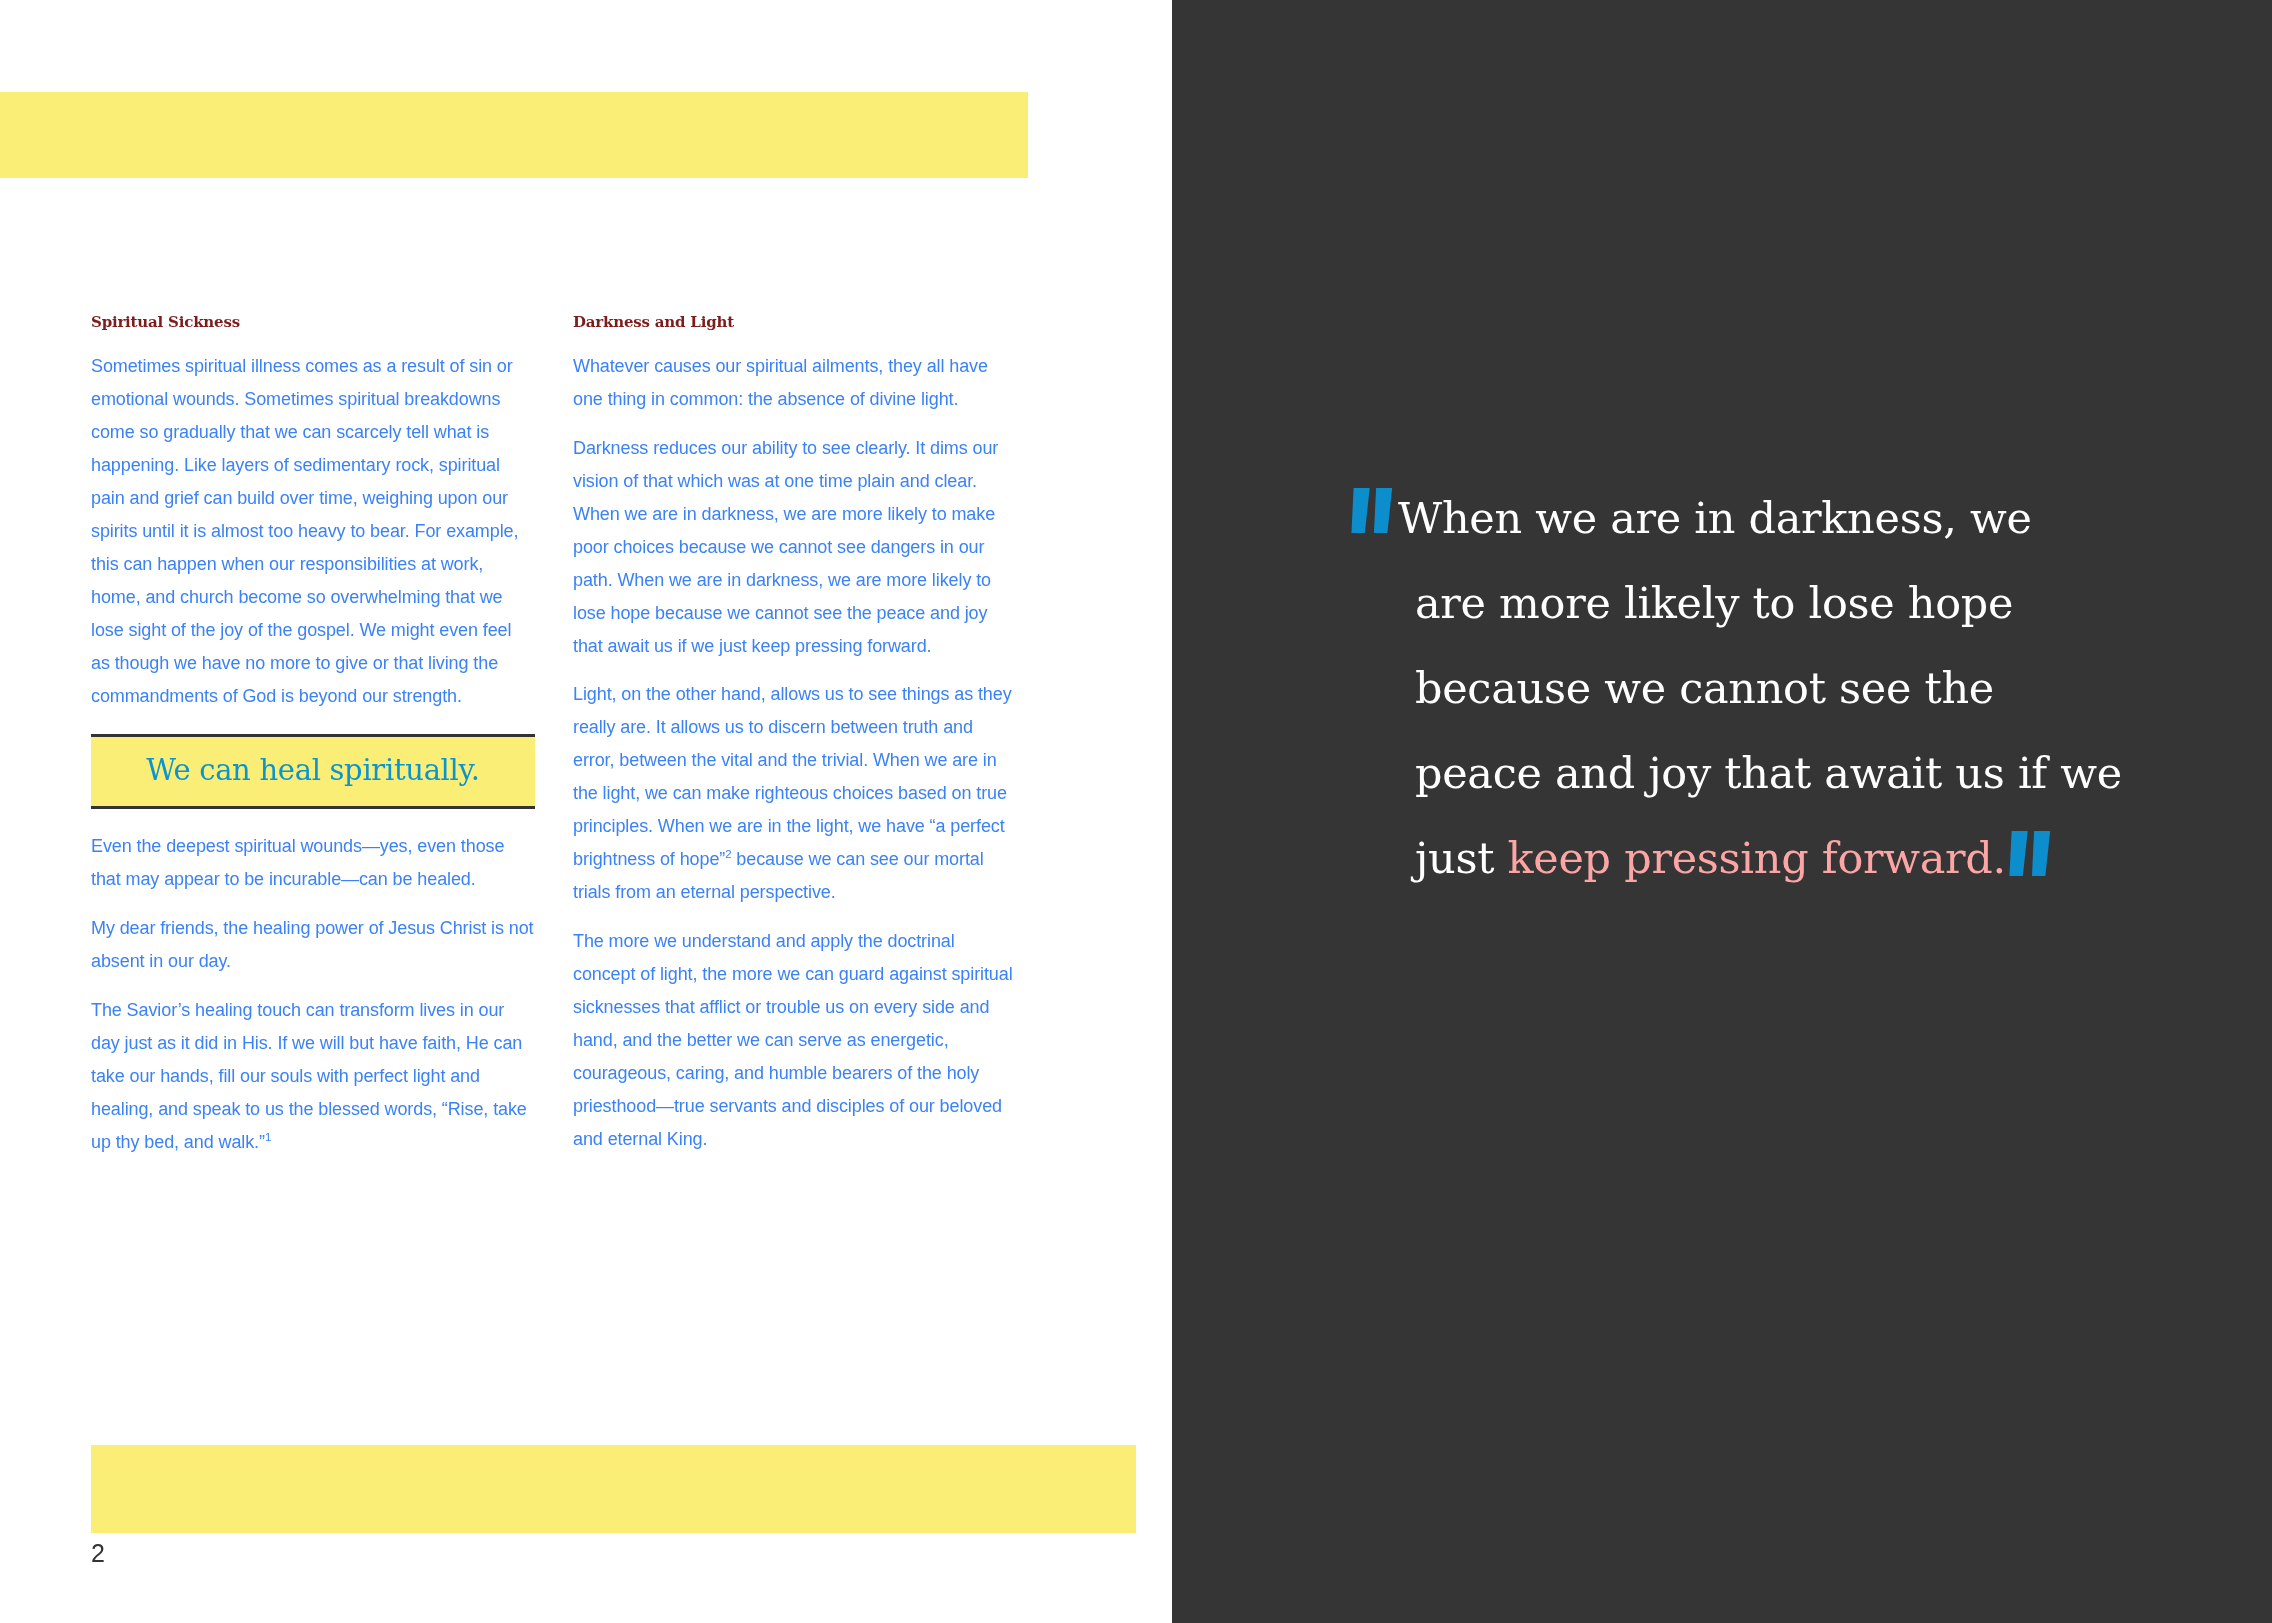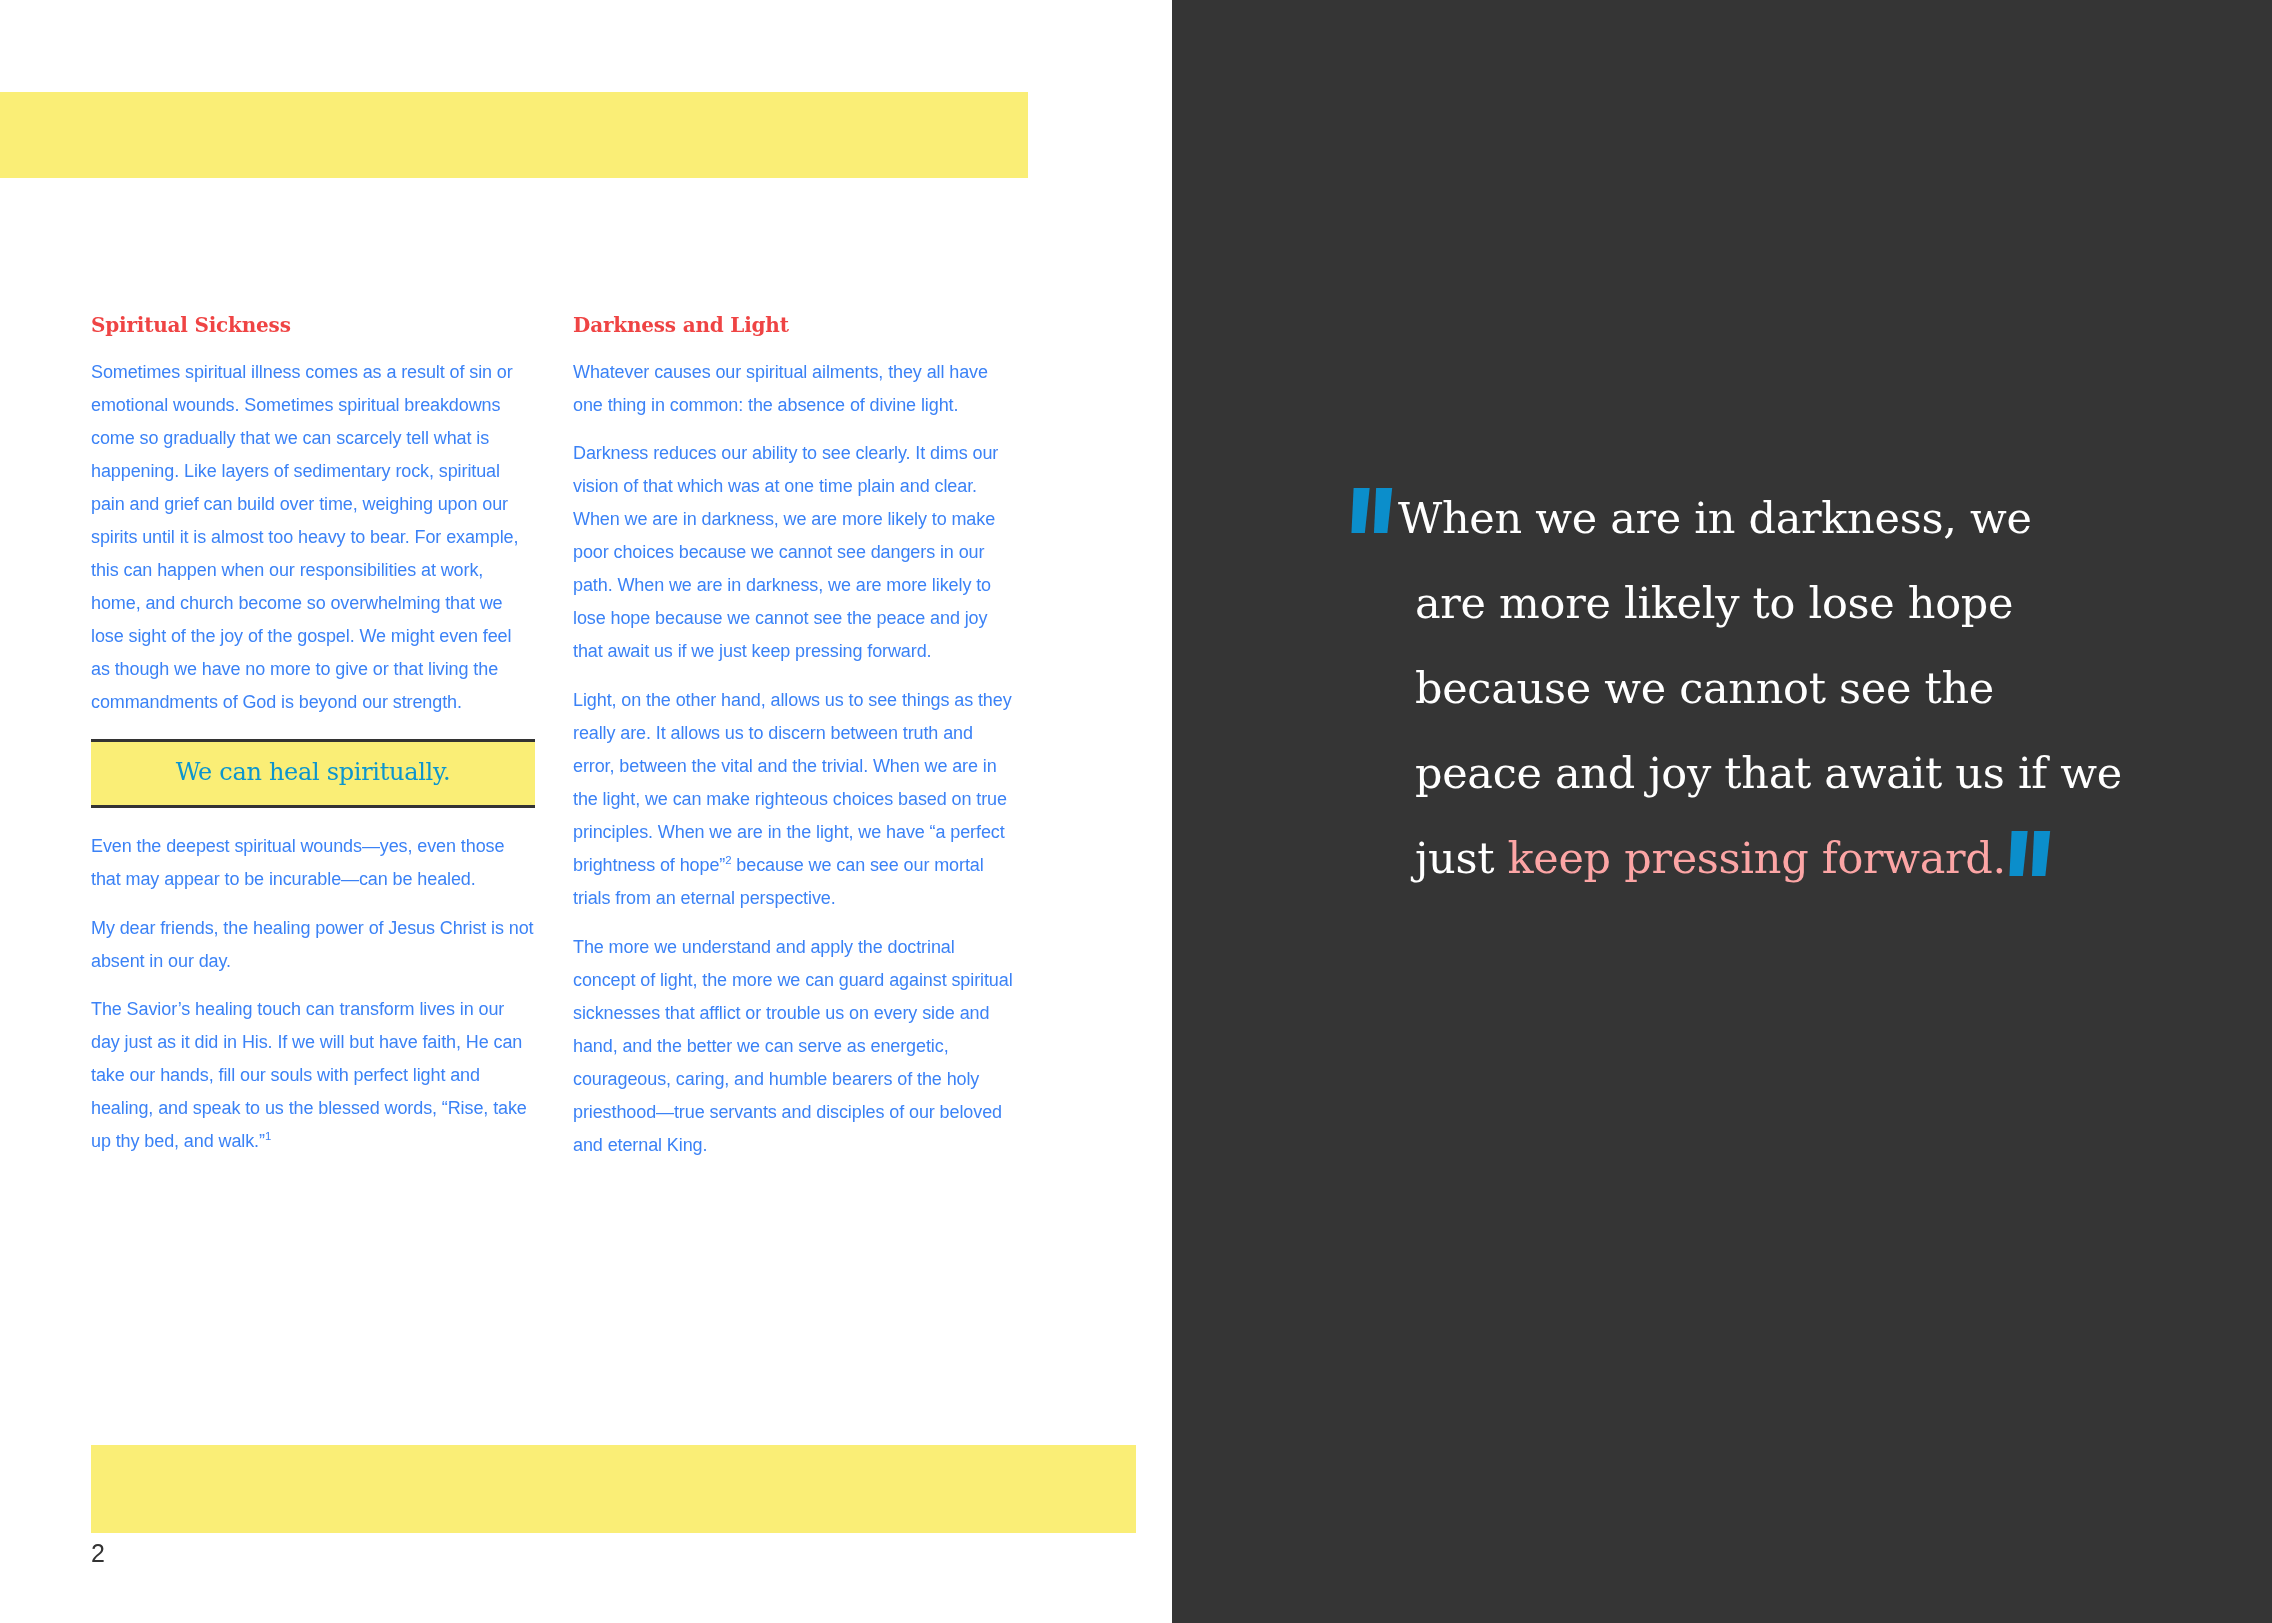--- a/index.html
+++ b/index.html
@@ -56,22 +56,22 @@
     position: absolute;
     top: 0;
     width: 444px;
   }
   #col-1 { left: 0; }
   #col-2 { left: 482px; }
 
   .section-head {
     font-family: "DejaVu Serif", serif;
     font-weight: bold;
-    font-size: 20px;
-    color: #ef4444;
+    font-size: 15px;
+    color: #7f1d1d;
     letter-spacing: -0.2px;
     margin: 0 0 19.5px 0;
     line-height: 1.1;
   }
 
   .body-p {
     font-family: "Liberation Sans", sans-serif;
     font-size: 18px;
     line-height: 33px;
     color: #3b82f6;
@@ -90,21 +90,21 @@
     border-top: 3.8px solid #333333;
     border-bottom: 3.8px solid #333333;
     margin: 20.6px 0 21.6px 0;
     padding: 16px 5.4px 18.4px 5.4px;
     text-align: center;
     box-sizing: border-box;
     width: 444px;
   }
   .callout-text {
     font-family: "DejaVu Serif", serif;
-    font-size: 24px;
+    font-size: 29px;
     color: #0b95cf;
     line-height: 1.2;
     letter-spacing: -0.3px;
   }
 
   
   #right-panel {
     position: absolute;
     left: 1136px; top: 0;
     width: 1136px; height: 1623px;

